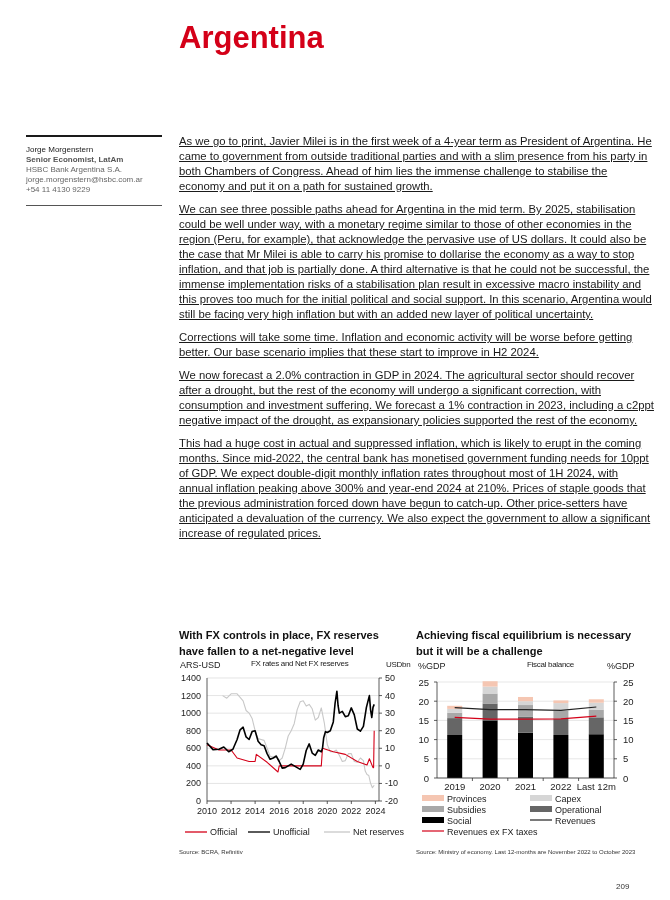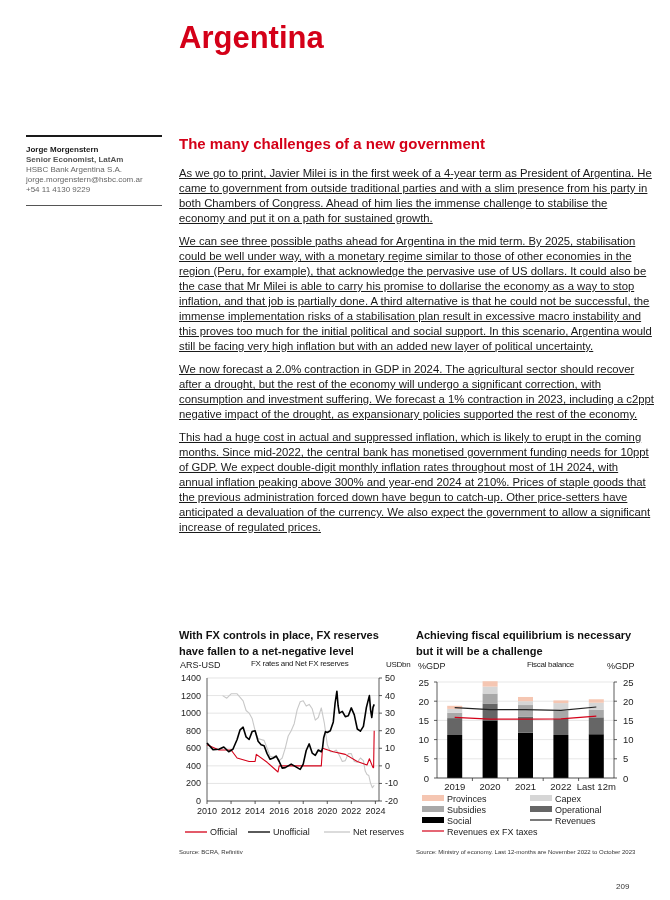--- a/index.html
+++ b/index.html
@@ -4,21 +4,21 @@
 <style>
   html, body { margin:0; padding:0; background:#fff; }
   body { width:670px; height:900px; position:relative; overflow:hidden; font-family:"Liberation Sans", sans-serif; color:#1a1a1a; }
   .region { position:absolute; font-size:13px; line-height:18px; }
   .hdr-region { left:179px; top:14px; }
   .hdr-region .sub { color:#b4b4b4; font-weight:bold; font-size:22px; line-height:26px; }
   .hdr-region .title { color:#d40018; font-weight:bold; font-size:31px; line-height:40px; margin-top:4px; }
   .side { left:26px; top:135px; width:136px; font-size:8px; line-height:10px; }
   .side .rule { border-top:2px solid #1a1a1a; margin-bottom:8px; }
   .side .rule.bottom { border-top:1px solid #555; margin-top:10px; margin-bottom:0; }
-  .side .name { font-weight:bold; color:#1a1a1a; }
+  .side .name { font-weight:normal; color:#1a1a1a; }
   .side .role { font-weight:bold; color:#555; }
   .side .muted { color:#666; }
   .main { left:179px; top:134px; width:475px; }
   .main h2 { margin:0 0 12px 0; color:#d40018; font-size:15px; line-height:20px; font-weight:bold; }
   .main p { margin:0 0 8px 0; font-size:11.3px; line-height:15px; color:#1a1a1a;text-decoration:underline; }
   .chart-title { position:absolute; font-weight:bold; font-size:11px; line-height:16px; color:#111; }
   .chart-label { position:absolute; font-size:9px; color:#222; white-space:nowrap; }
   .chart-small { position:absolute; font-size:8px; color:#222; letter-spacing:-0.3px; white-space:nowrap;padding-left:22px; }
   .src { position:absolute; font-size:6px; color:#333; white-space:nowrap; }
   .page-no { position:absolute; left:616px; top:882px; font-size:8px; color:#333; }
@@ -35,23 +35,23 @@
   <div class="rule"></div>
   <div class="name">Jorge Morgenstern</div>
   <div class="role">Senior Economist, LatAm</div>
   <div class="muted">HSBC Bank Argentina S.A.</div>
   <div class="muted">jorge.morgenstern@hsbc.com.ar</div>
   <div class="muted">+54 11 4130 9229</div>
   <div class="rule bottom"></div>
 </div>
 
 <div class="region main">
-  <h2>The many challenges of a new government</h2>
   <p>As we go to print, Javier Milei is in the first week of a 4-year term as President of Argentina. He came to government from outside traditional parties and with a slim presence from his party in both Chambers of Congress. Ahead of him lies the immense challenge to stabilise the economy and put it on a path for sustained growth.</p>
   <p>We can see three possible paths ahead for Argentina in the mid term. By 2025, stabilisation could be well under way, with a monetary regime similar to those of other economies in the region (Peru, for example), that acknowledge the pervasive use of US dollars. It could also be the case that Mr Milei is able to carry his promise to dollarise the economy as a way to stop inflation, and that job is partially done. A third alternative is that he could not be successful, the immense implementation risks of a stabilisation plan result in excessive macro instability and this proves too much for the initial political and social support. In this scenario, Argentina would still be facing very high inflation but with an added new layer of political uncertainty.</p>
+  <p>Corrections will take some time. Inflation and economic activity will be worse before getting better. Our base scenario implies that these start to improve in H2 2024.</p>
   <p>We now forecast a 2.0% contraction in GDP in 2024. The agricultural sector should recover after a drought, but the rest of the economy will undergo a significant correction, with consumption and investment suffering. We forecast a 1% contraction in 2023, including a c2ppt negative impact of the drought, as expansionary policies supported the rest of the economy.</p>
   <p>This had a huge cost in actual and suppressed inflation, which is likely to erupt in the coming months. Since mid-2022, the central bank has monetised government funding needs for 10ppt of GDP. We expect double-digit monthly inflation rates throughout most of 1H 2024, with annual inflation peaking above 300% and year-end 2024 at 210%. Prices of staple goods that the previous administration forced down have begun to catch-up. Other price-setters have anticipated a devaluation of the currency. We also expect the government to allow a significant increase of regulated prices.</p>
 </div>
 
 <div>
   <div class="chart-title" style="left:179px; top:627px; width:220px;">With FX controls in place, FX reserves have fallen to a net-negative level</div>
   <div class="chart-label" style="left:180px; top:660px;">ARS-USD</div>
   <div class="chart-small" style="left:229px; top:659px;">FX rates and Net FX reserves</div>
   <div class="chart-small" style="left:364px; top:660px;">USDbn</div>
 

